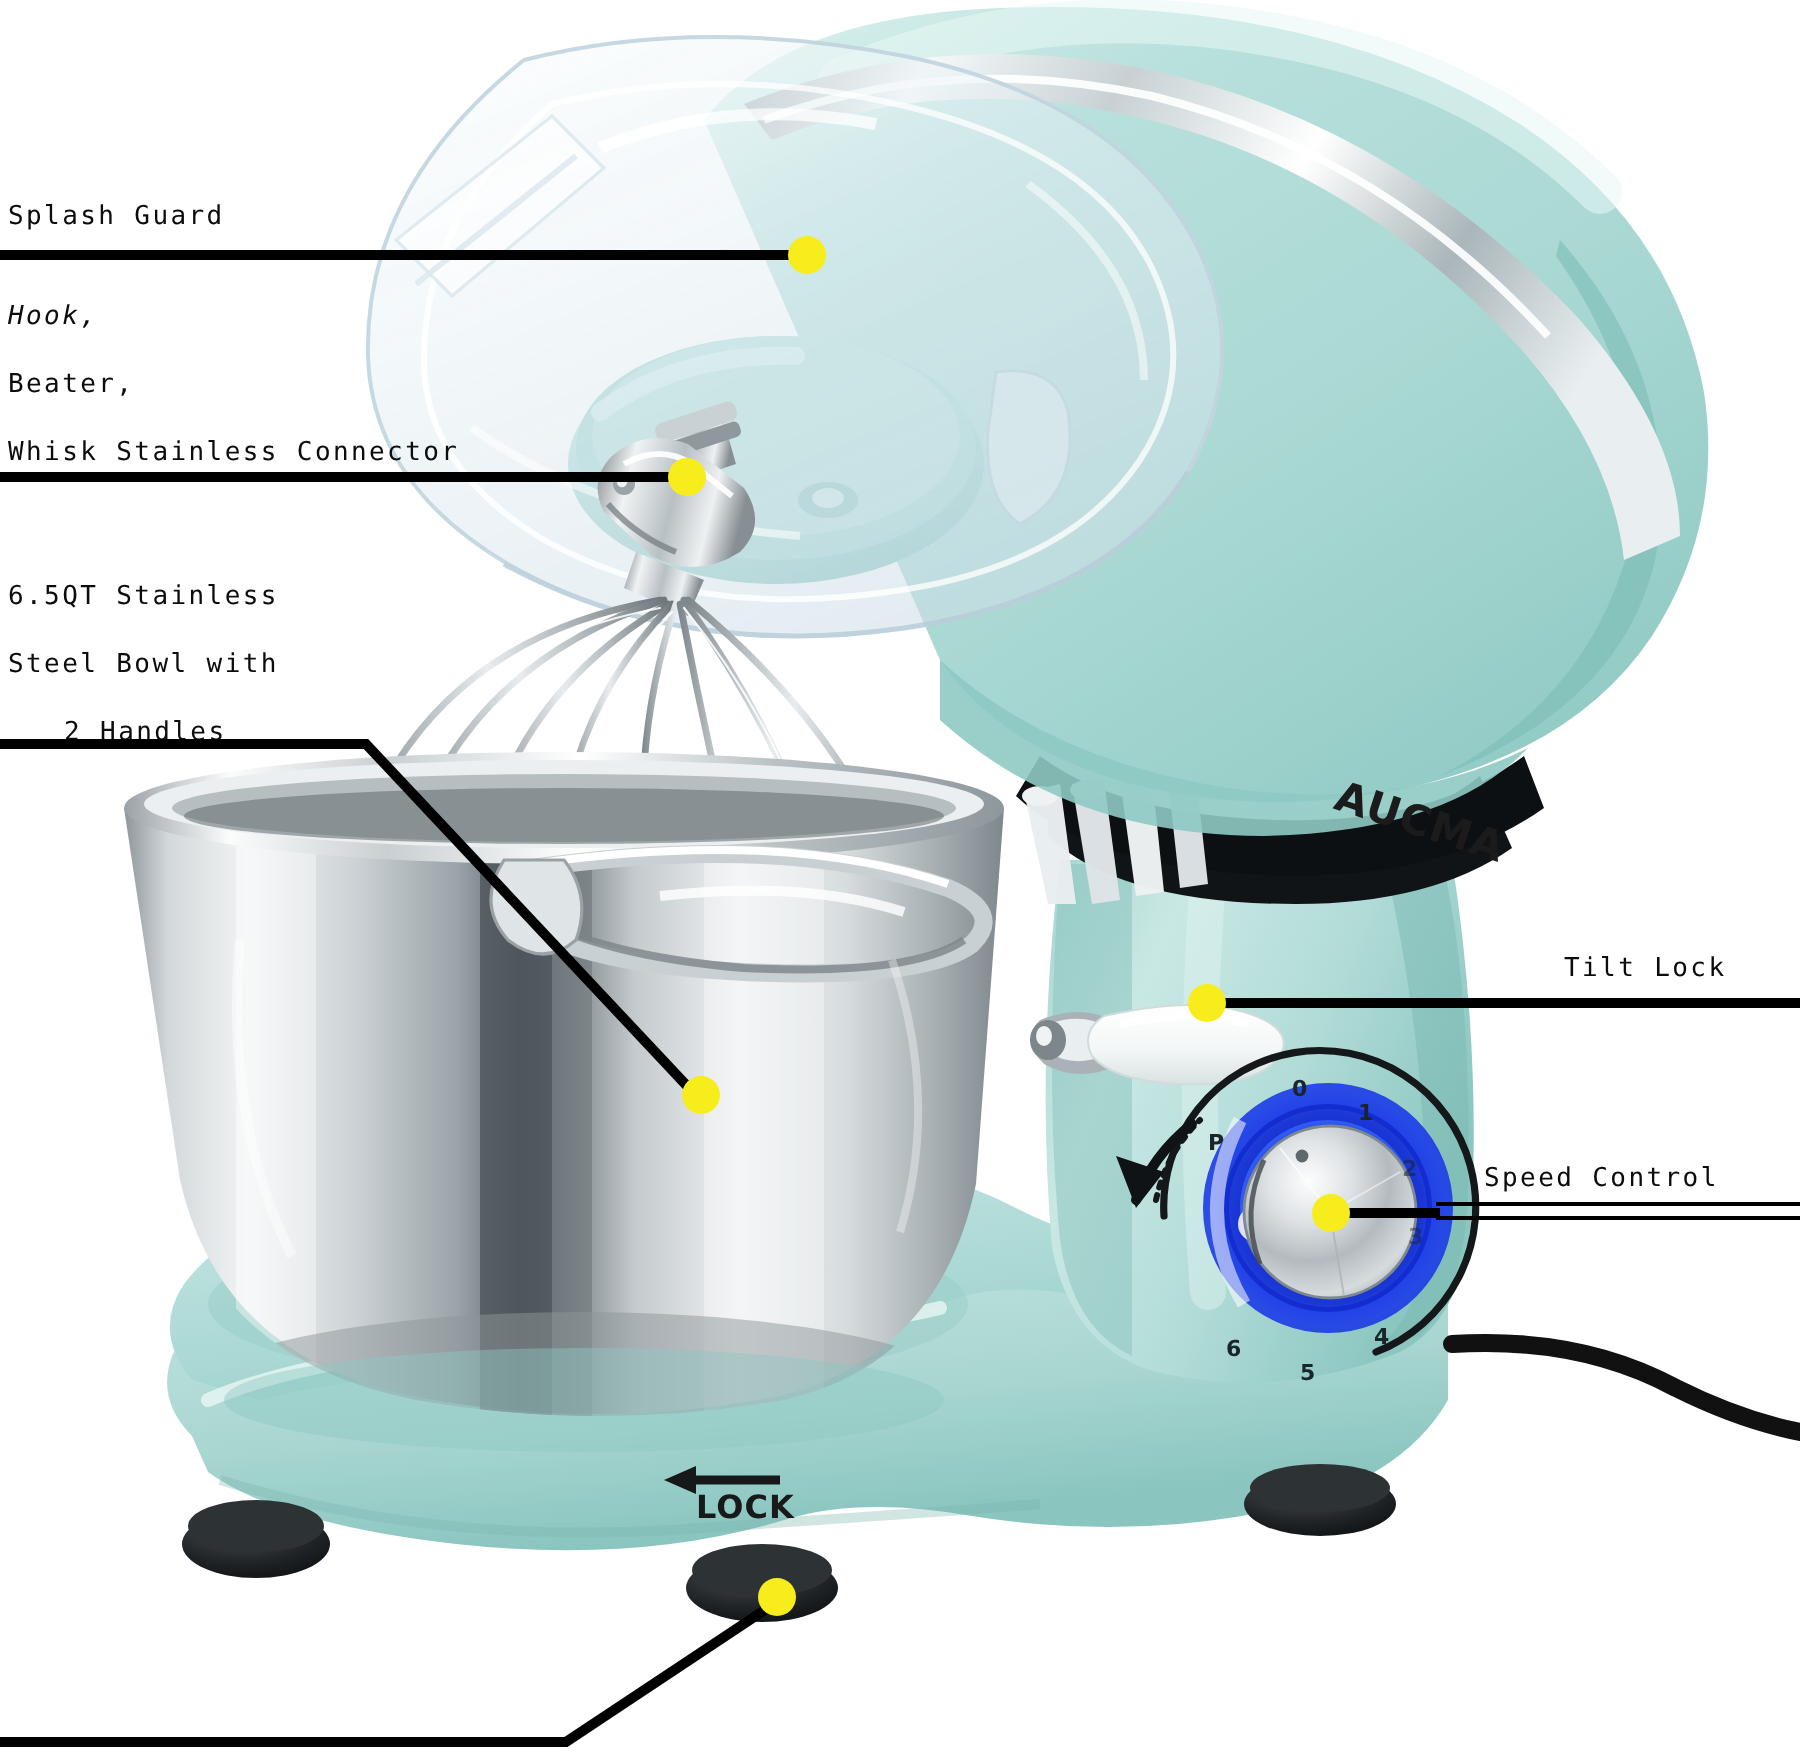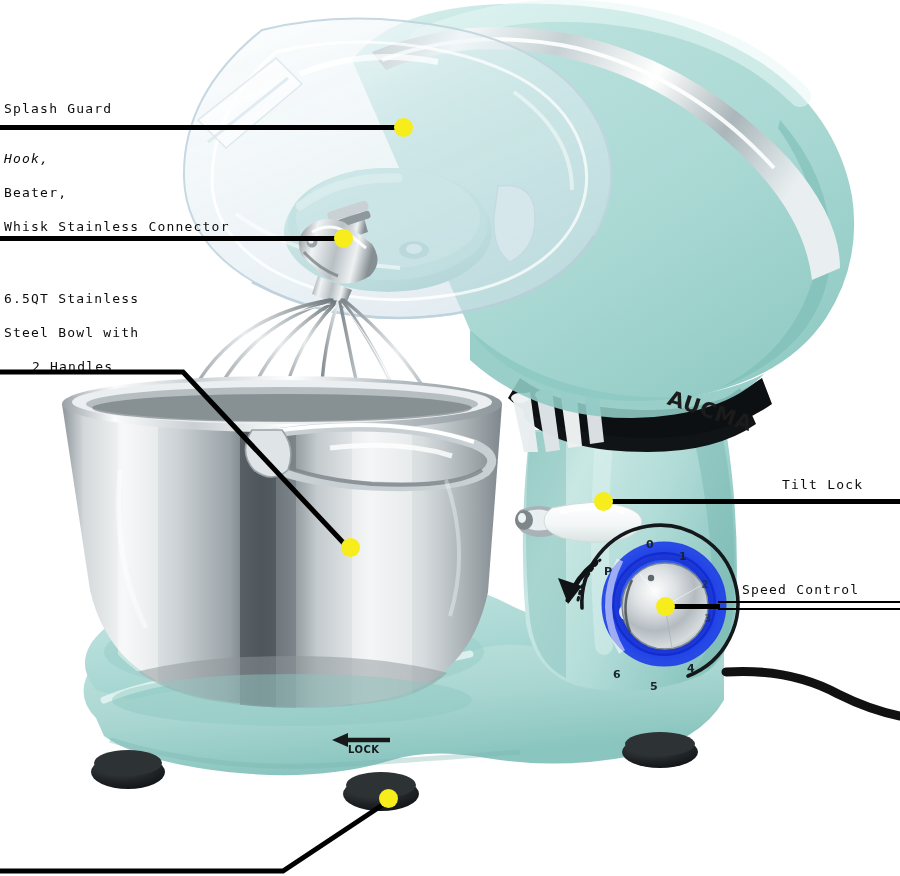--- a/index.html
+++ b/index.html
@@ -44,21 +44,21 @@
   .dialnum{
     position:absolute;
     font-family:"DejaVu Sans","Liberation Sans",sans-serif;
     font-size:11px;
     color:#19242b;
     font-weight:600;
   }
   .locktxt{
     position:absolute;
     font-family:"DejaVu Sans","Liberation Sans",sans-serif;
-    font-size:10px;
+    font-size:16px;
     letter-spacing:0.5px;
     color:#17191a;
     font-weight:700;
   }
   .brand{
     position:absolute;
     font-family:"DejaVu Sans","Liberation Sans",sans-serif;
     font-size:21px;
     font-weight:800;
     letter-spacing:0.5px;

